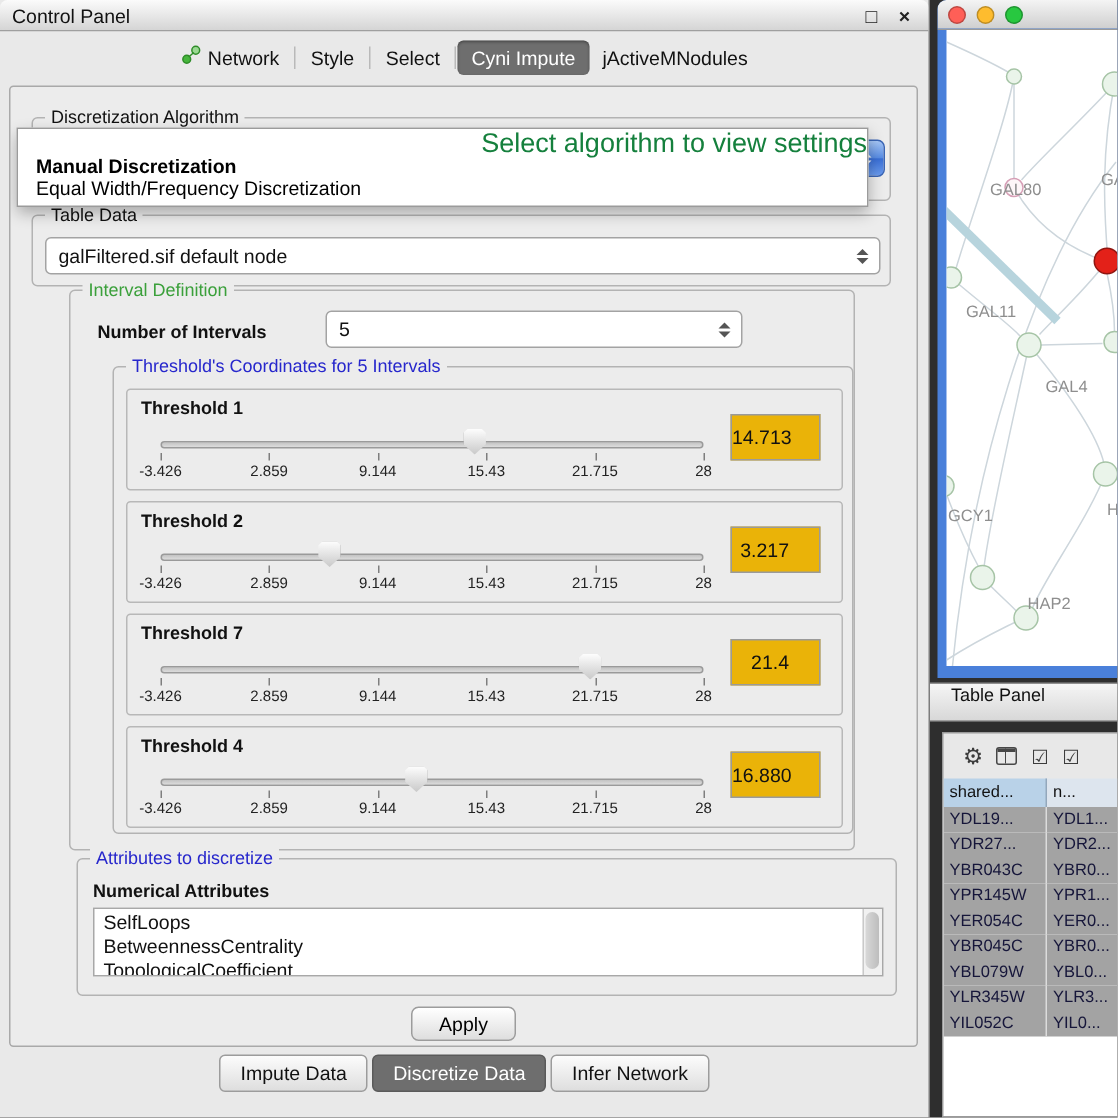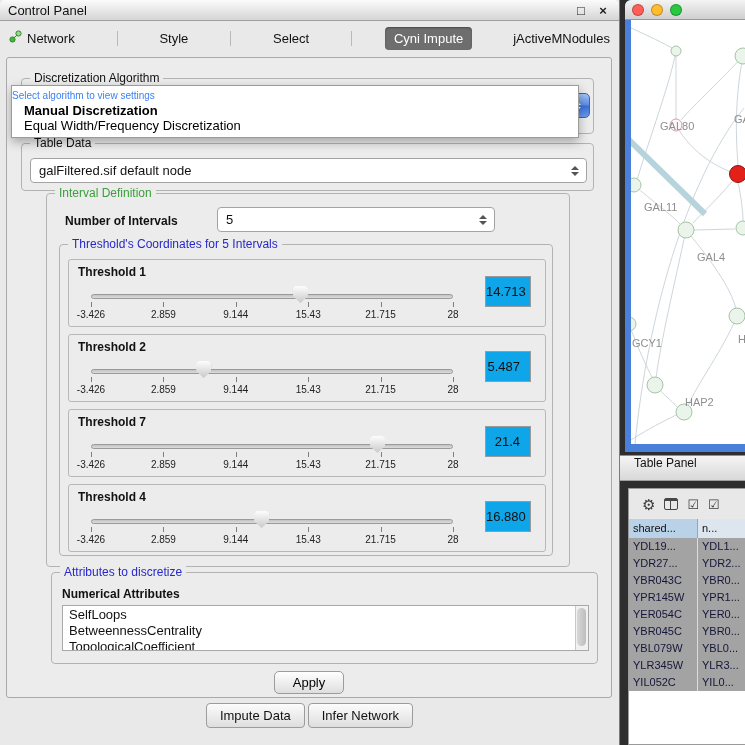--- a/index.html
+++ b/index.html
@@ -6,21 +6,21 @@
   html,body{width:745px;height:745px}
   body{position:relative;background:#2e2e2e;font-family:"Liberation Sans",sans-serif;overflow:hidden;color:#111}
 
   
   .control-window{position:absolute;left:0;top:0;width:620px;height:745px;background:#e9e9e9;border-right:1px solid #7c7c7c}
   .titlebar{height:21px;background:linear-gradient(#fbfbfb,#d5d5d5);border-bottom:1px solid #9f9f9f;display:flex;align-items:center;padding:0 8px;font-size:13px;border-radius:5px 5px 0 0}
   .titlebar .spacer{flex:1}
   .win-btn{width:16px;text-align:center;font-size:13px;color:#222;margin-left:6px;font-weight:bold;cursor:default}
   .win-btn.float{font-weight:normal}
 
-  .tabbar{height:34px;display:flex;align-items:center;justify-content:space-between}
+  .tabbar{height:34px;display:flex;align-items:center;justify-content:center}
   .tab{padding:4px 9px;font-size:13px;display:flex;align-items:center;gap:5px;border-radius:4px;white-space:nowrap}
   .tab.selected{background:var(--selected-tab-bg,#6e6e6e);color:#fff;box-shadow:inset 0 1px 2px rgba(0,0,0,.35)}
   .tab-sep{width:1px;height:15px;background:#b9b9b9;margin:0 1px}
 
   .main-panel{position:absolute;left:6px;top:57px;width:606px;height:641px;background:#ececec;border:1px solid #a9a9a9;border-radius:3px;overflow:hidden}
 
   .group{position:absolute;border:1px solid #b3b3b3;border-radius:4px}
   .group-title{position:absolute;top:-8px;left:8px;background:#ececec;padding:0 4px;font-size:12px;white-space:nowrap}
   .group-title.green{color:var(--green-title,#3ba03b)}
   .group-title.blue{color:var(--blue-title,#2727cc)}
@@ -31,35 +31,35 @@
   .combo-arrows{width:16px;display:flex;flex-direction:column;align-items:center;justify-content:center;gap:2px;margin-right:3px;flex:none}
   .tri-up{width:0;height:0;border-left:4px solid transparent;border-right:4px solid transparent;border-bottom:4px solid #555}
   .tri-down{width:0;height:0;border-left:4px solid transparent;border-right:4px solid transparent;border-top:4px solid #555}
   .tri-up.w{border-bottom-color:#fff}
   .tri-down.w{border-top-color:#fff}
 
   .combo-stepper-blue{position:absolute;left:557px;top:35px;width:26px;height:25px;border-radius:5px;border:1px solid #3a65b5;background:linear-gradient(#a6c6f6,#5a8ee5 48%,#3a6fd6 52%,#6a9bee);display:flex;flex-direction:column;align-items:center;justify-content:center;gap:2px;z-index:2}
 
   
   .algo-popup{position:absolute;left:4px;top:27px;width:568px;background:#fff;border:1px solid #9b9b9b;box-shadow:0 4px 10px rgba(0,0,0,.3);z-index:30;padding:2px 0 4px}
-  .popup-placeholder{text-align:left;color:#3b82f6;font-size:10px;line-height:15px}
+  .popup-placeholder{text-align:right;color:#15803d;font-size:18px;line-height:15px}
   .popup-item{font-size:13px;line-height:15px;padding:0 12px;color:#000}
   .popup-item.bold{font-weight:bold}
 
   
   .thr-block{position:absolute;left:8px;width:478px;height:68px;border:1px solid #b8b8b8;border-radius:3px;background:#ececec}
   .thr-label{position:absolute;left:9px;top:5px;font-weight:bold;font-size:12px}
   .slider{position:absolute;left:22px;top:26px;width:362px;height:36px}
   .slider-track{position:absolute;left:0;right:0;top:8px;height:5px;background:linear-gradient(#c3c3c3,#dcdcdc);border:1px solid #9a9a9a;border-radius:3px}
   .slider-thumb{position:absolute;top:0;width:15px;height:17px;margin-left:-7px;background:linear-gradient(#fdfdfd,#c9c9c9);clip-path:polygon(18% 0,82% 0,100% 15%,100% 60%,50% 100%,0 60%,0 15%);filter:drop-shadow(0 0 1px #777)}
   .slider-ticks{position:absolute;left:0;right:0;top:16px;height:5px}
   .tick-mark{position:absolute;width:1px;height:5px;background:#7e7e7e}
   .slider-labels{position:absolute;left:0;right:0;top:23px;height:11px}
   .tick-label{position:absolute;transform:translateX(-50%);font-size:10px;color:#222;white-space:nowrap}
-  .thr-value{position:absolute;right:14px;top:16px;width:46px;height:31px;background:#0ea5e9;border:1px solid #9a9a9a;font-size:13px;text-align:right;line-height:29px;padding-right:10px}
+  .thr-value{position:absolute;right:14px;top:16px;width:60px;height:31px;background:#eab308;border:1px solid #9a9a9a;font-size:13px;text-align:right;line-height:29px;padding-right:20px}
 
   
   .attr-list-label{position:absolute;left:10px;top:14px;font-weight:bold;font-size:12px}
   .attr-list{position:absolute;left:10px;top:32px;width:527px;height:46px;background:#fff;border:1px solid #a8a8a8;overflow:hidden}
   .list-inner{position:absolute;left:0;top:1px;right:14px}
   .list-item{font-size:13px;line-height:16px;padding-left:6px;white-space:nowrap}
   .list-scrollbar{position:absolute;right:0;top:0;bottom:0;width:13px;background:#f1f1f1;border-left:1px solid #c9c9c9}
   .list-thumb{position:absolute;left:1px;top:2px;width:9px;height:38px;border-radius:5px;background:linear-gradient(90deg,#d8d8d8,#bdbdbd)}
 
   .apply-btn{position:absolute;left:50%;top:613px;transform:translateX(-50%);width:70px;height:23px;border:1px solid #9c9c9c;border-radius:5px;background:linear-gradient(#ffffff,#dedede);font-size:13px;font-family:"Liberation Sans",sans-serif}
@@ -170,21 +170,21 @@
 
       <div style="position:absolute;left:18px;top:20px;font-weight:bold;font-size:12px">Number of Intervals</div>
       <div class="combo" style="left:170px;top:13px;width:278px;height:25px">
         <div class="combo-text">5</div>
         <div class="combo-arrows">
             <i class="tri-up"></i>
             <i class="tri-down"></i>
           </div>
       </div>
 
-      <div class="group" style="left:12px;top:50px;width:494px;height:312px;background:#ececec">
+      <div class="group" style="left:28px;top:50px;width:494px;height:312px;background:#ececec">
         <div class="group-title blue">Threshold's Coordinates for 5 Intervals</div>
 
         <div class="thr-block" style="top:14px">
           <div class="thr-label">Threshold 1</div>
           <div class="slider">
             <div class="slider-track"></div>
             <div class="slider-ticks">
                 <div class="tick-mark" style="left: 0%;"></div>
                 <div class="tick-mark" style="left: 20%;"></div>
                 <div class="tick-mark" style="left: 40%;"></div>
@@ -220,21 +220,21 @@
             <div class="slider-labels">
                 <span class="tick-label" style="left: 0%;">-3.426</span>
                 <span class="tick-label" style="left: 20%;">2.859</span>
                 <span class="tick-label" style="left: 40%;">9.144</span>
                 <span class="tick-label" style="left: 60%;">15.43</span>
                 <span class="tick-label" style="left: 80%;">21.715</span>
                 <span class="tick-label" style="left: 100%;">28</span>
               </div>
             <div class="slider-thumb" style="left: 30.9998%;"></div>
           </div>
-          <div class="thr-value">5.487</div>
+          <div class="thr-value">3.217</div>
         </div>
 
         <div class="thr-block" style="top:164px">
           <div class="thr-label">Threshold 7</div>
           <div class="slider">
             <div class="slider-track"></div>
             <div class="slider-ticks">
                 <div class="tick-mark" style="left: 0%;"></div>
                 <div class="tick-mark" style="left: 20%;"></div>
                 <div class="tick-mark" style="left: 40%;"></div>
@@ -295,20 +295,21 @@
           <div class="list-thumb"></div>
         </div>
       </div>
     </div>
 
     <button class="apply-btn">Apply</button>
   </div>
 
   <div class="bottom-tabbar">
     <button class="btab">Impute Data</button>
+    <button class="btab selected">Discretize Data</button>
     <button class="btab">Infer Network</button>
   </div>
 </div>
 
 <div class="network-window">
   <div class="mac-titlebar">
     <span class="light red"></span>
     <span class="light yellow"></span>
     <span class="light green"></span>
   </div>

